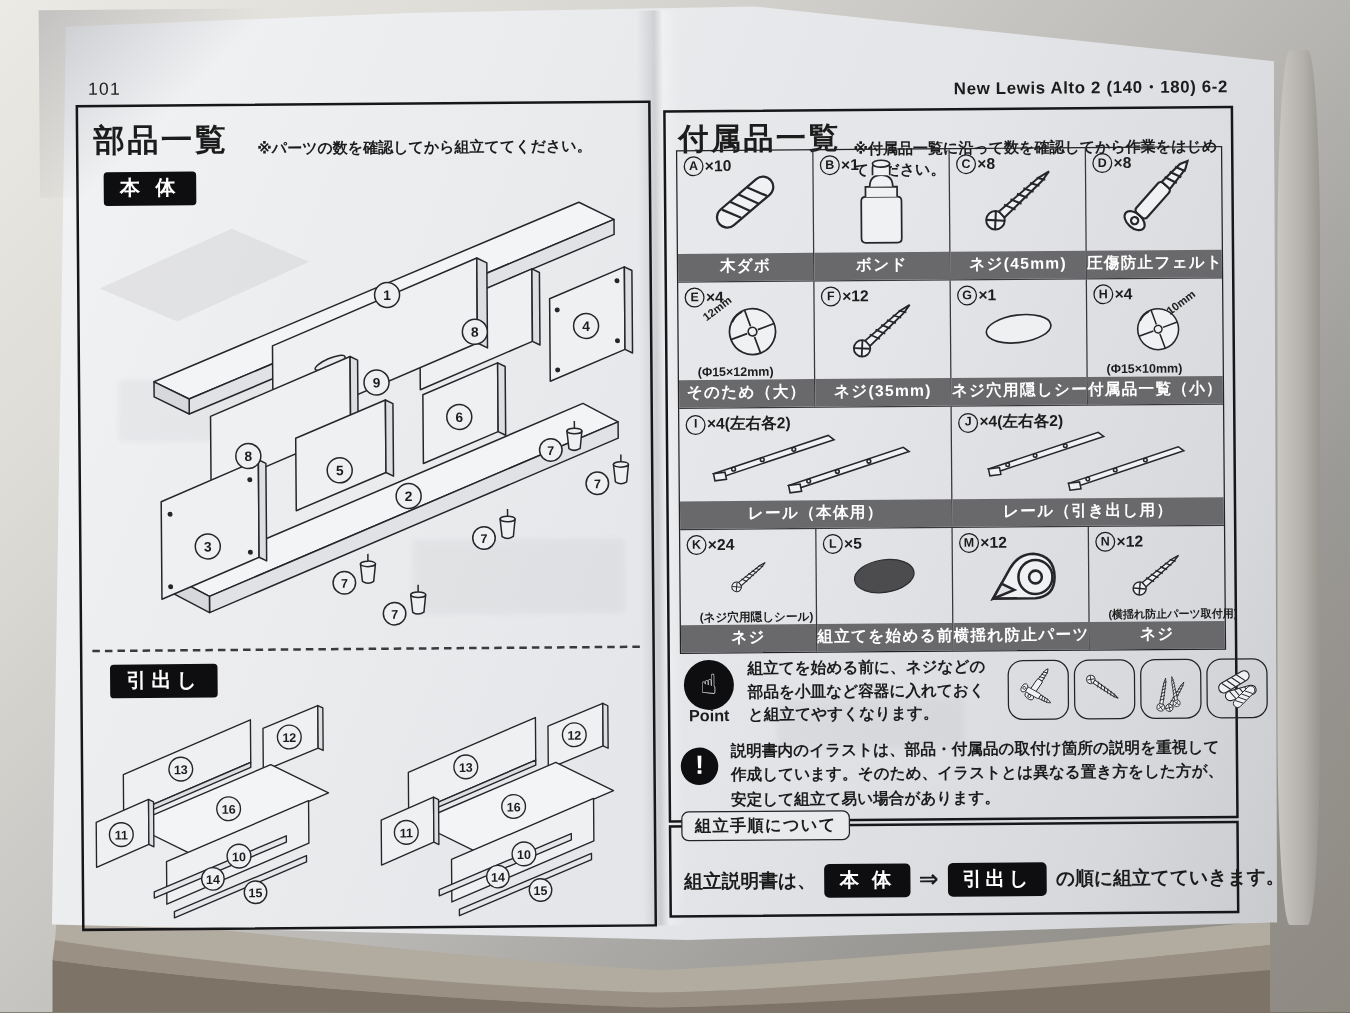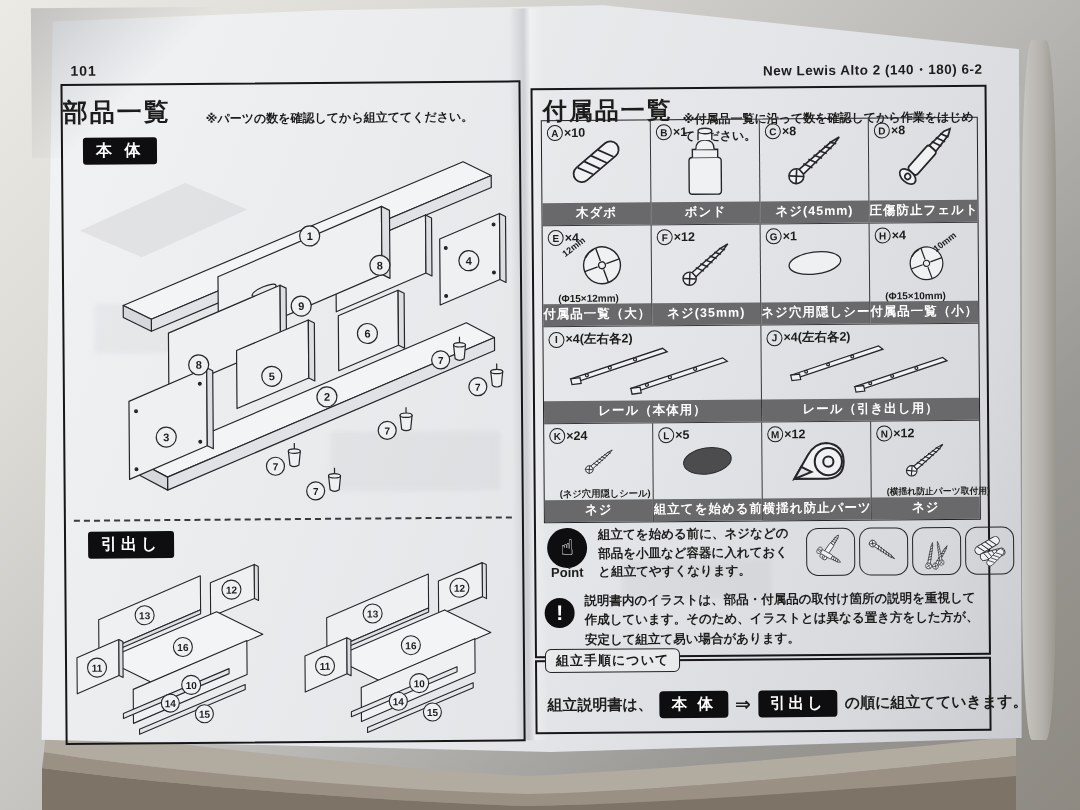--- a/index.html
+++ b/index.html
@@ -12,21 +12,21 @@
     clip-path:polygon(2.2% 1.8%, 30% 0.6%, 58% 0.2%, 100% 6.5%, 99.7% 98.6%, 52% 100%, 0.5% 97.8%);
     box-shadow:0 14px 30px rgba(40,36,30,.45);}
   .fold{position:absolute;left:512px;top:8px;width:34px;height:732px;
     background:linear-gradient(90deg,rgba(0,0,0,0) 0%,rgba(70,75,82,.16) 42%,rgba(255,255,255,.30) 62%,rgba(0,0,0,0) 100%);}
   .corner-shade{position:absolute;left:34px;top:4px;width:190px;height:150px;
     background:linear-gradient(135deg,rgba(120,122,128,.35) 0%,rgba(120,122,128,0) 55%);}
   .ghost{position:absolute;background:#5a5e66;opacity:.05;border-radius:4px;filter:blur(2px);}
 
   
   .pagebox{position:absolute;border:2.3px solid #17171a;}
-  .page-number{position:absolute;font-size:14px;font-weight:bold;letter-spacing:1px;}
+  .page-number{position:absolute;font-size:14px;font-weight:normal;letter-spacing:1px;}
   .doc-code{position:absolute;font-size:13.5px;font-weight:bold;letter-spacing:.5px;text-align:right;}
 
   .pg-title{position:absolute;font-size:25px;font-weight:bold;letter-spacing:2px;}
   .pg-note{position:absolute;font-size:12px;font-weight:bold;}
   .badge{position:absolute;background:#0e0e10;color:#fff;font-weight:bold;font-size:16px;
     letter-spacing:4px;padding:3px 13px;border-radius:3px;}
 
   .dashed-div{position:absolute;border-top:2px dashed #3a3a3e;}
 
   
@@ -89,21 +89,21 @@
     <div class="fold"></div>
 
     <div class="ghost" style="left:95px;top:300px;width:150px;height:50px;"></div>
     <div class="ghost" style="left:330px;top:430px;width:170px;height:60px;"></div>
     <div class="ghost" style="left:620px;top:560px;width:150px;height:40px;"></div>
 
     <div class="page-number" style="left:73px;top:59px;">101</div>
 
     <div class="pagebox" style="left:63px;top:80px;width:456px;height:657px;">
 
-      <div class="pg-title" style="left:0;top:10px;">部品一覧</div>
+      <div class="pg-title" style="left:12px;top:10px;">部品一覧</div>
       <div class="pg-note" style="left:143px;top:26px;">※パーツの数を確認してから組立ててください。</div>
       <div class="badge" style="left:20px;top:52px;">本 体</div>
 
       <svg style="position:absolute;left:4px;top:70px;" width="448" height="360" viewBox="0 0 448 360" fill="#eef0f2" stroke="#26262a" stroke-width="1.2" stroke-linejoin="round">
         <polygon points="12,75 118,28 180,55 74,102" fill="#84868c" opacity=".12" stroke="none"></polygon>
 
         <g>
           <polygon points="55,150 396,9 424,23 83,164" fill="#f3f4f6"></polygon>
           <polygon points="83,164 424,23 424,35 83,176" fill="#e0e2e5"></polygon>
           <polygon points="55,150 83,164 83,176 55,162" fill="#d6d8db"></polygon>
@@ -380,21 +380,21 @@
                 <span class="circ">E</span>
                 <span>×4</span>
               </div>
             <span class="dim-label" style="left:18px;top:16px;">12mm</span>
             <div class="acc-pic">
                 <svg width="84" height="58" viewBox="-42 -29 84 58">
                   <use href="#sym-camlock" transform="rotate(-20) scale(1.15) translate(4,2)"></use>
                 </svg>
               </div>
             <div class="acc-note">(Φ15×12mm)</div>
-            <div class="acc-bar">付属品一覧（大）</div>
+            <div class="acc-bar">そのため（大）</div>
           </div>
           <div class="acc-cell">
             <div class="acc-qty">
                 <span class="circ">F</span>
                 <span>×12</span>
               </div>
             <div class="acc-pic">
                 <svg width="94" height="72" viewBox="-47 -36 94 72">
                   <use href="#sym-screw" transform="rotate(-42) translate(-22,0) scale(1.2)"></use>
                 </svg>

